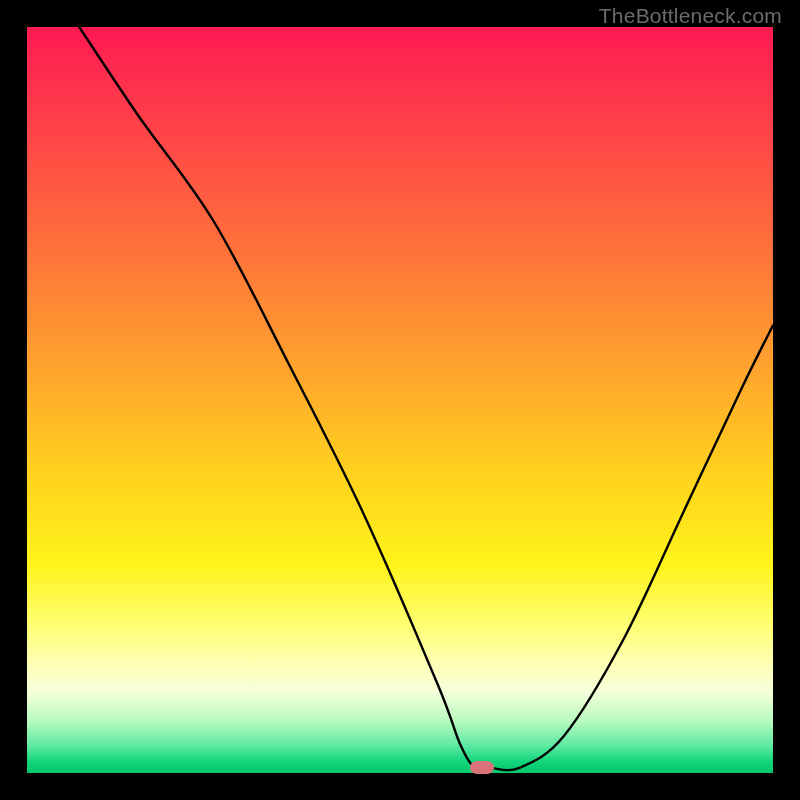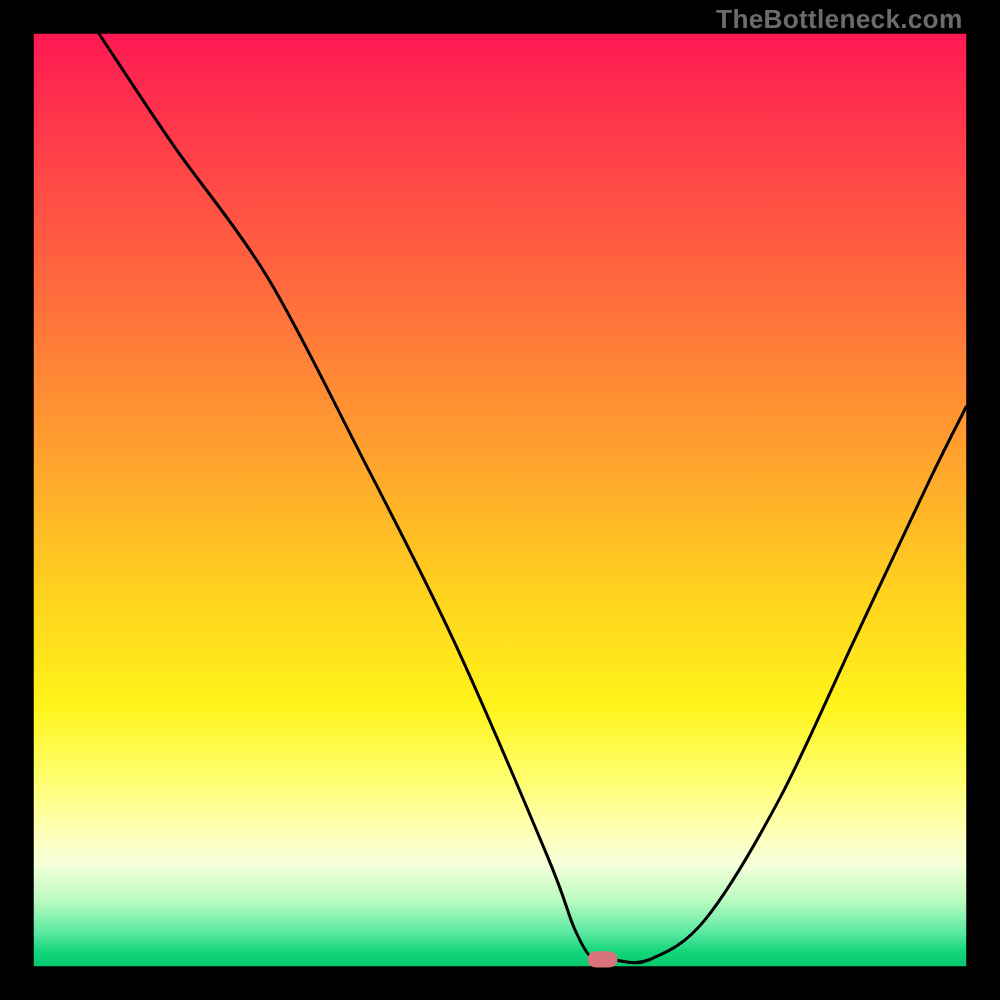--- a/index.html
+++ b/index.html
@@ -13,24 +13,24 @@
   }
   .frame {
     position: relative;
     width: 800px;
     height: 800px;
     background: #000;
   }
   .watermark {
     position: absolute;
     top: 4px;
-    right: 30px;
+    right: 18px;
     color: #6b6b6b;
     font-size: 21px;
-    font-weight: 700;
+    font-weight: 400;
     letter-spacing: 0.2px;
   }
   .plot-area {
     position: absolute;
     left: 27px;
     top: 27px;
     width: 746px;
     height: 746px;
     
     background: linear-gradient(

